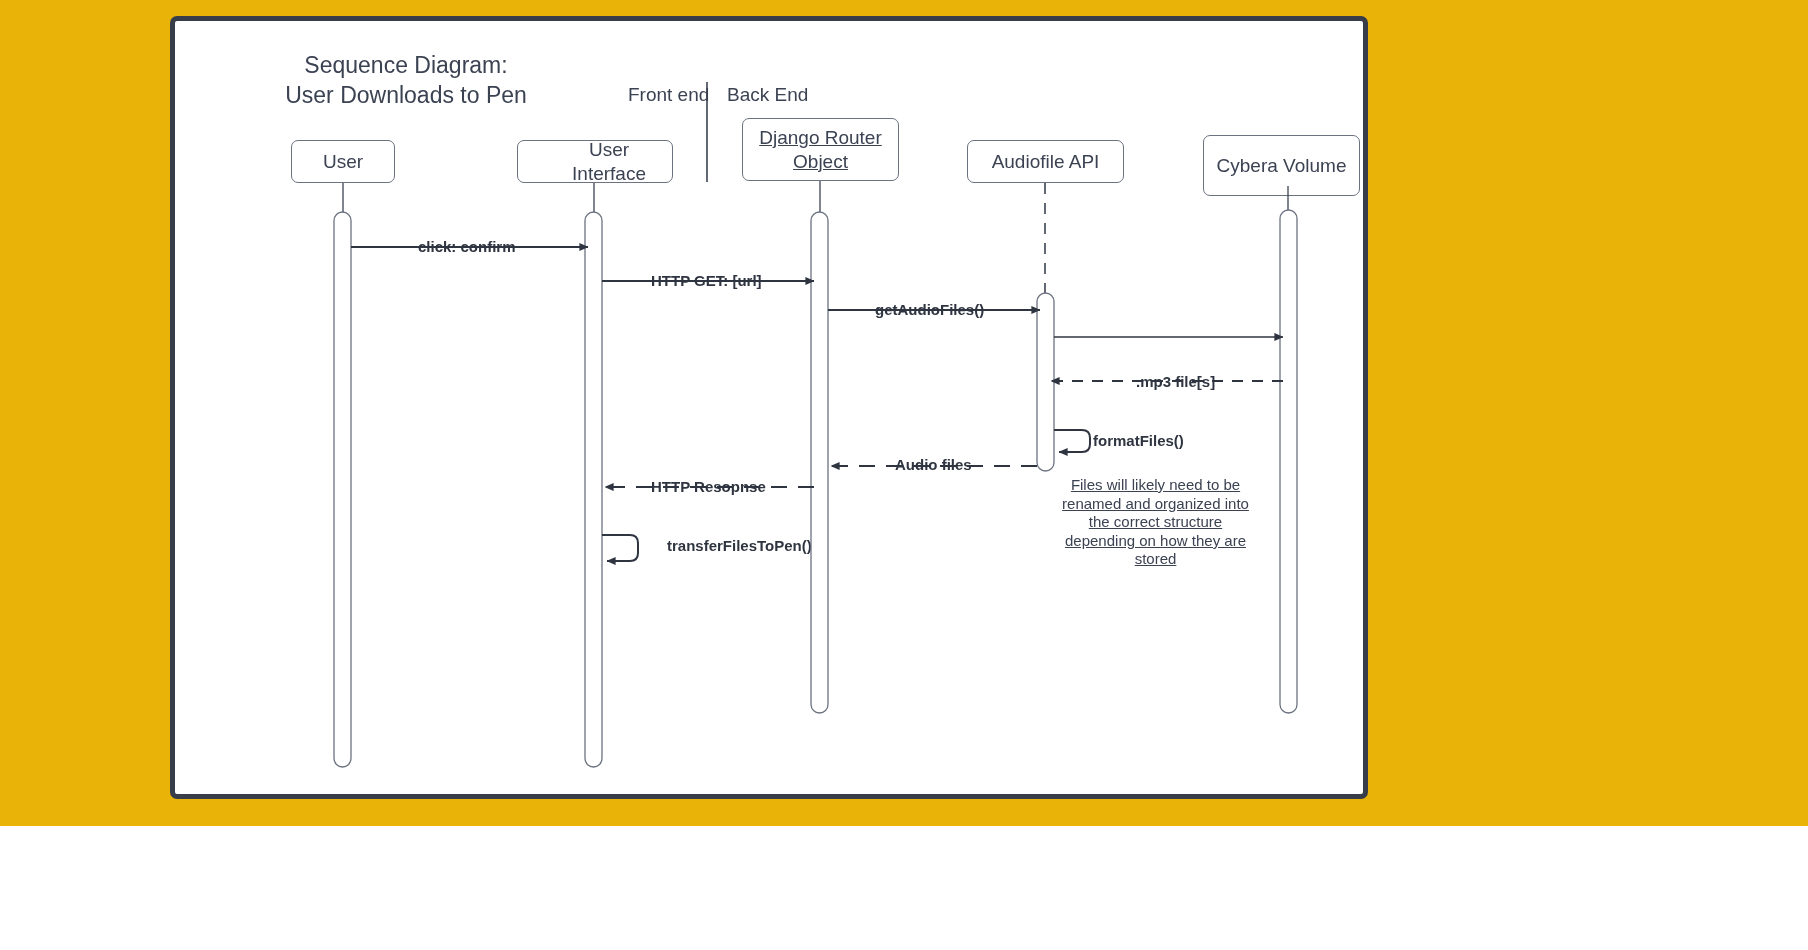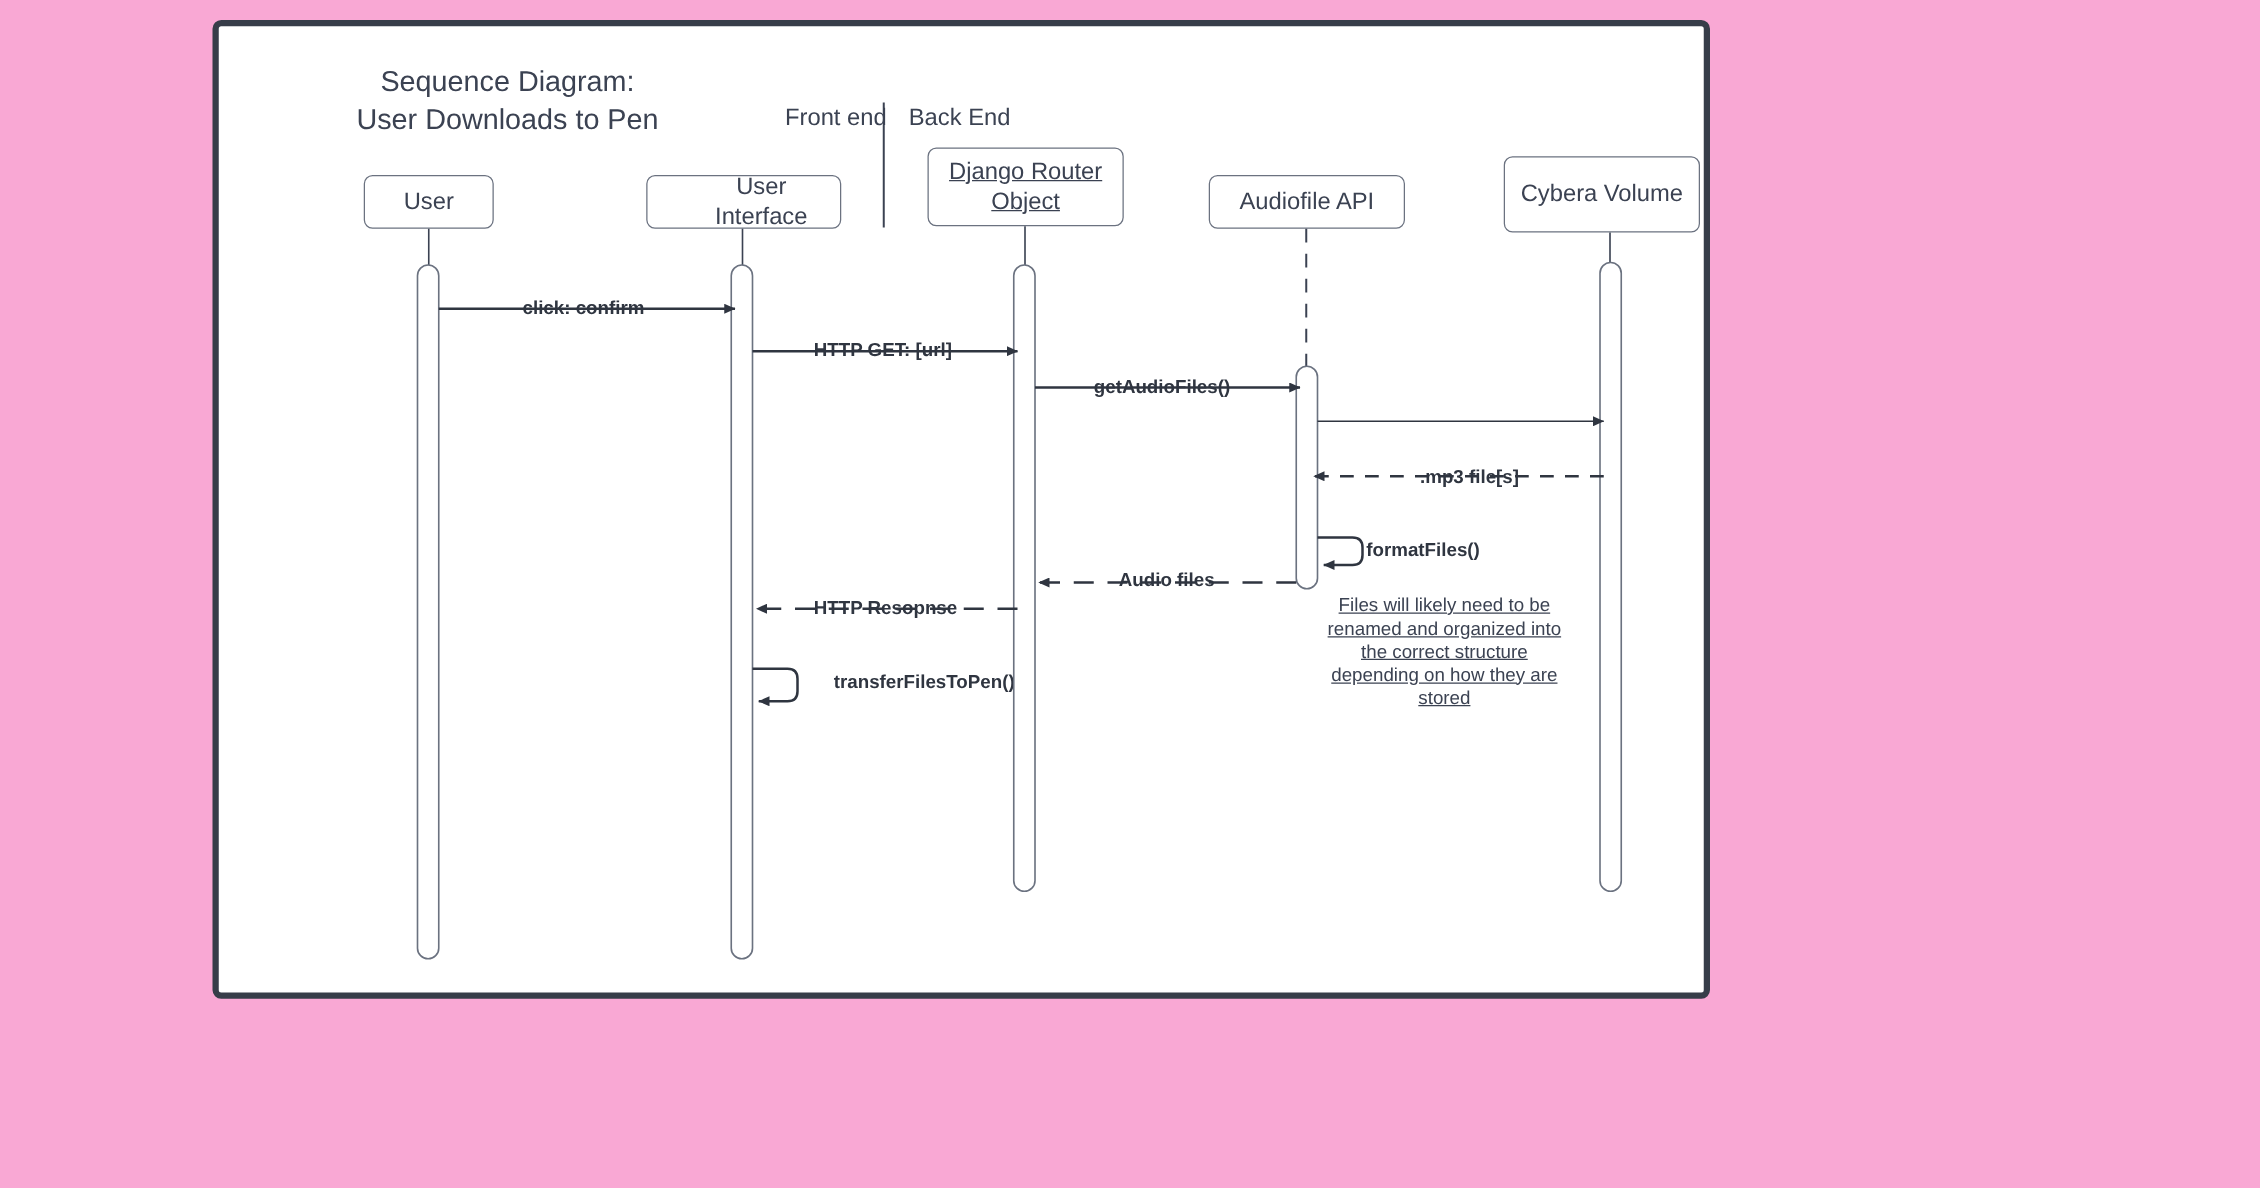--- a/index.html
+++ b/index.html
@@ -5,22 +5,22 @@
 <style>
   html, body {
     margin: 0;
     padding: 0;
     background: #ffffff;
     font-family: "Liberation Sans", sans-serif;
   }
   #canvas {
     position: relative;
     width: 1808px;
-    height: 950px;
-    background: #f9a8d4;
+    height: 826px;
+    background: #eab308;
     overflow: hidden;
   }
   #frame {
     position: absolute;
     left: 170px;
     top: 16px;
     width: 1198px;
     height: 783px;
     border: 5px solid #373d49;
     border-radius: 7px;
@@ -109,21 +109,21 @@
 
   <div class="participant" style="left:291px; top:140px; width:104px; height:43px;">User</div>
 
   <div class="participant" style="left:517px; top:140px; width:156px; height:43px;padding-left:36px;">User Interface</div>
 
   <div class="participant" style="left:742px; top:118px; width:157px; height:63px;text-decoration:underline;">Django Router
 Object</div>
 
   <div class="participant" style="left:967px; top:140px; width:157px; height:43px;">Audiofile API</div>
 
-  <div class="participant" style="left:1203px; top:125px; width:157px; height:61px;">Cybera Volume</div>
+  <div class="participant" style="left:1203px; top:135px; width:157px; height:61px;">Cybera Volume</div>
 
   <div class="msg-label" style="left:415px; top:238px;">click: confirm</div>
 
   <div class="msg-label" style="left:648px; top:272px;">HTTP GET: [url]</div>
 
   <div class="msg-label" style="left:872px; top:301px;">getAudioFiles()</div>
 
   <div class="msg-label" style="left:1133px; top:373px;">.mp3 file[s]</div>
 
   <div class="msg-label self" style="left:1093px; top:432px;">formatFiles()</div>

